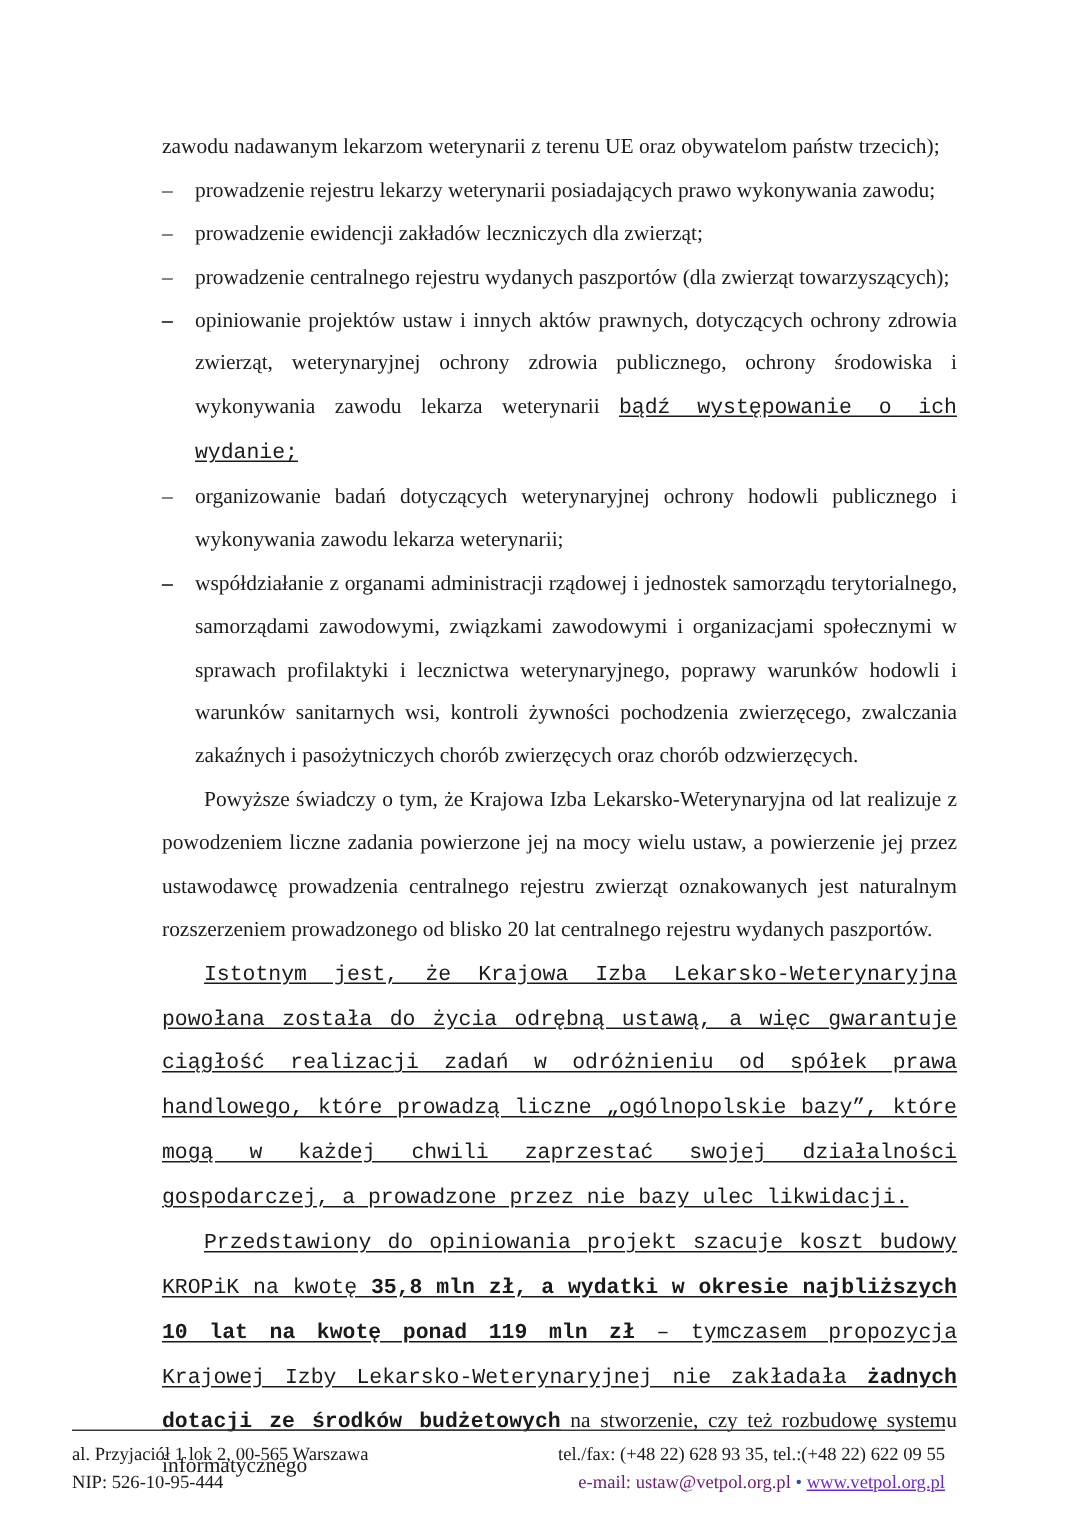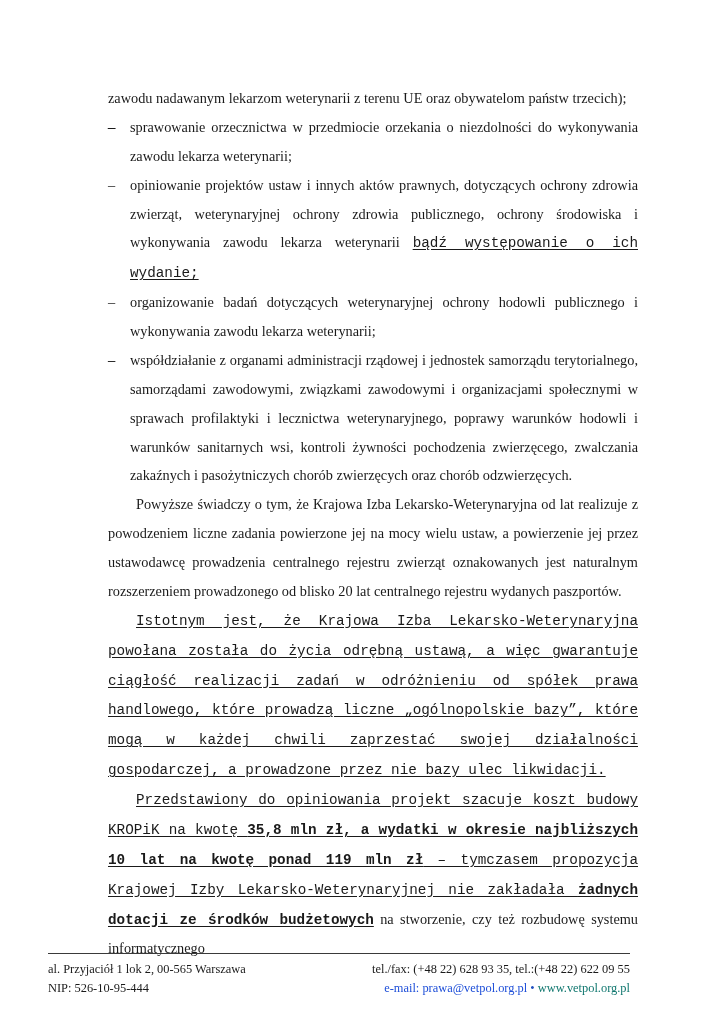--- a/index.html
+++ b/index.html
@@ -72,53 +72,56 @@
     font-size: 12.4px;
     line-height: 1.55;
   }
   .footer-left {
     text-align: left;
   }
   .footer-right {
     text-align: center;
   }
   .footer-right .mail {
-    color: #1d4ed8;
+    color: #701a75;
   }
   .footer-right .sep {
     color: #1f4fbf;
   }
   .footer-right .site {
-    color: #0f766e;
+    color: #6d28d9;
+    text-decoration: underline;
   }
 </style>
 </head>
 <body>
 
 <div class="page">
 
   <div class="content">
 
     <p class="para">zawodu nadawanym lekarzom weterynarii z terenu UE oraz obywatelom państw trzecich);</p>
 
     <div class="bullet">
       <span class="dash">–</span>
+      <span>prowadzenie rejestru lekarzy weterynarii posiadających prawo wykonywania zawodu;</span>
     </div>
 
     <div class="bullet">
       <span class="dash">–</span>
+      <span>prowadzenie ewidencji zakładów leczniczych dla zwierząt;</span>
     </div>
 
     <div class="bullet">
       <span class="dash">–</span>
+      <span>prowadzenie centralnego rejestru wydanych paszportów (dla zwierząt towarzyszących);</span>
     </div>
 
     <div class="bullet">
       <span class="dash">–</span>
-      <span>sprawowanie orzecznictwa w przedmiocie orzekania o niezdolności do wykonywania zawodu lekarza weterynarii;</span>
     </div>
 
     <div class="bullet">
       <span class="dash">–</span>
       <span>opiniowanie projektów ustaw i innych aktów prawnych, dotyczących ochrony zdrowia zwierząt, weterynaryjnej ochrony zdrowia publicznego, ochrony środowiska i wykonywania zawodu lekarza weterynarii </span><u class="ul">bądź występowanie o ich wydanie;</u>
     </div>
 
     <div class="bullet">
       <span class="dash">–</span>
       <span>organizowanie badań dotyczących weterynaryjnej ochrony hodowli publicznego i wykonywania zawodu lekarza weterynarii;</span>
@@ -144,20 +147,20 @@
   <div class="footer">
     <div class="footer-rule"></div>
     <div class="footer-row">
       <div class="footer-left">al. Przyjaciół 1 lok 2, 00-565 Warszawa</div>
       <div class="footer-right">tel./fax: (+48 22) 628 93 35, tel.:(+48 22) 622 09 55</div>
     </div>
     <div class="footer-row">
       <div class="footer-left">NIP: 526-10-95-444</div>
       <div class="footer-right">
         <span class="mail">e-mail:</span>
-        <span class="mail">prawa@vetpol.org.pl</span>
+        <span class="mail">ustaw@vetpol.org.pl</span>
         <span class="sep">•</span>
         <span class="site">www.vetpol.org.pl</span>
       </div>
     </div>
   </div>
 
 </div>
 
 </body></html>

